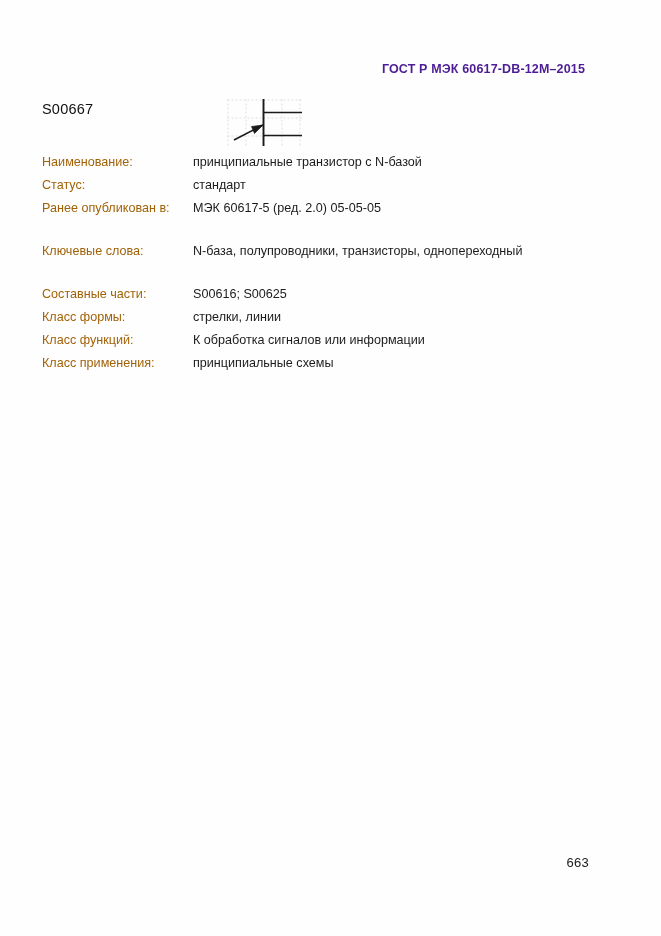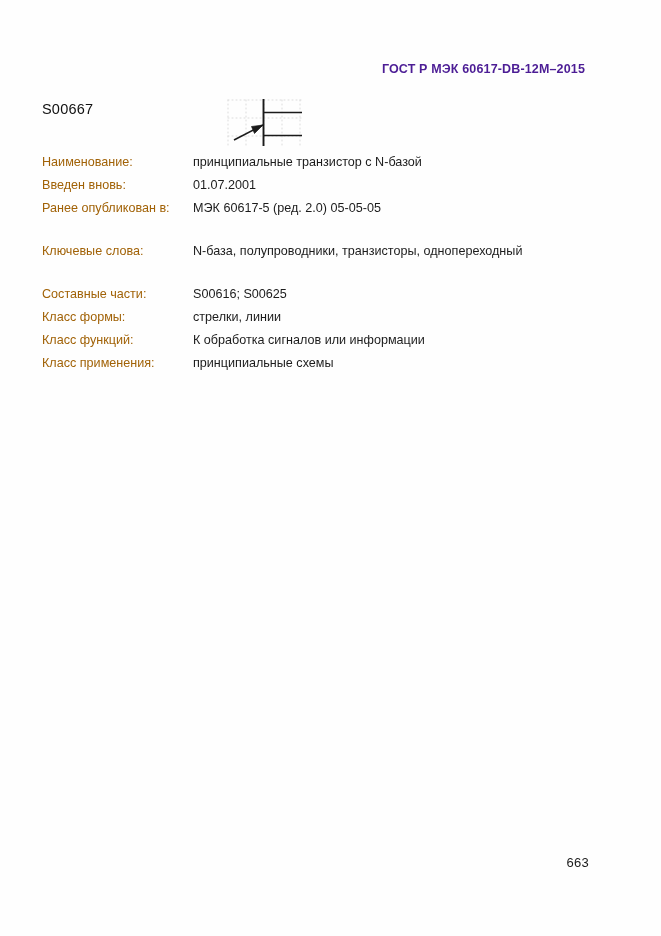--- a/index.html
+++ b/index.html
@@ -128,25 +128,25 @@
     </svg>
   </div>
 
   <div class="attr-table">
 
     <div class="attr-row">
       <div class="attr-label">Наименование:</div>
       <div class="attr-value">принципиальные транзистор с N-базой</div>
     </div>
 
+    <div class="attr-row">
+      <div class="attr-label">Статус:</div>
+      <div class="attr-value">стандарт</div>
+    </div>
 
-    <div class="attr-row">
-      <div class="attr-label">Введен вновь:</div>
-      <div class="attr-value">01.07.2001</div>
-    </div>
 
     <div class="attr-row">
       <div class="attr-label">Ранее опубликован в:</div>
       <div class="attr-value">МЭК 60617-5 (ред. 2.0) 05-05-05</div>
     </div>
 
     <div class="attr-row gap-before">
       <div class="attr-label">Ключевые слова:</div>
       <div class="attr-value">N-база, полупроводники, транзисторы, однопереходный</div>
     </div>

